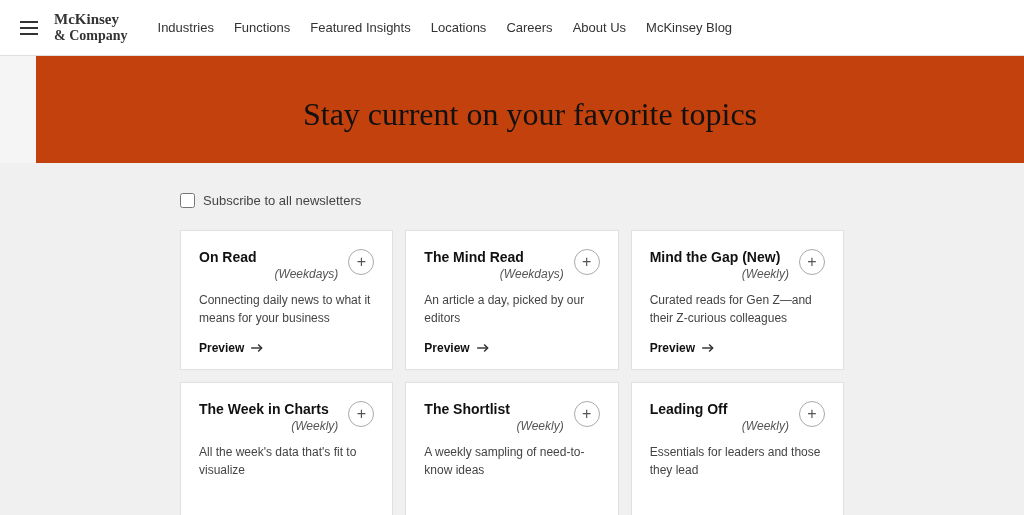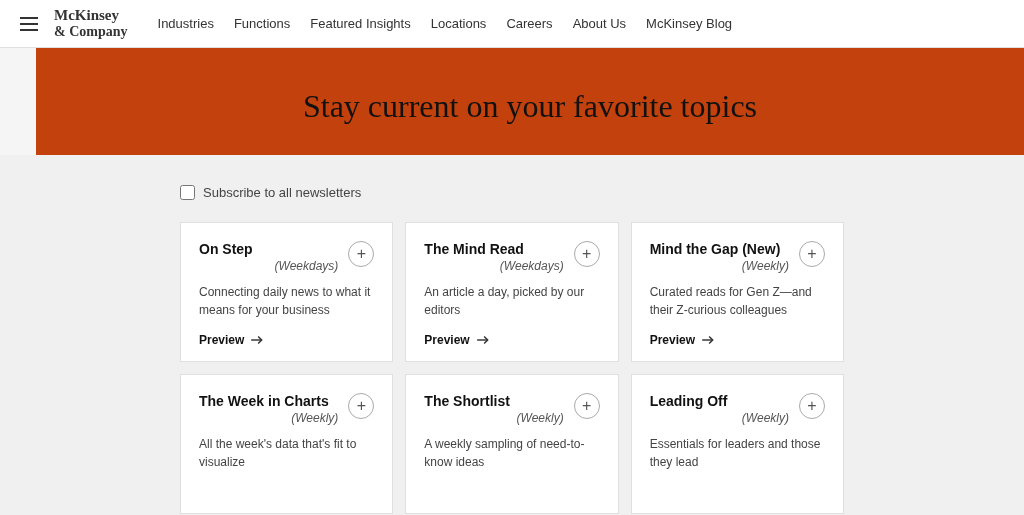--- a/index.html
+++ b/index.html
@@ -1,19 +1,19 @@
 <!DOCTYPE html>
 <html><head>
   <meta charset="utf-8">
   <style>
     * { box-sizing: border-box; margin: 0; padding: 0; }
     body { font-family: Georgia, 'Times New Roman', serif; background: #f5f5f5; color: #333; font-size: 14px; }
 
     
-    .nav { background: #fff; border-bottom: 1px solid #e0e0e0; padding: 0 20px; display: flex; align-items: center; height: 48px; position: relative; }
+    .nav { background: #fff; border-bottom: 1px solid #e0e0e0; padding: 0 20px; display: flex; align-items: center; height: 56px; position: relative; }
     .nav-hamburger { margin-right: 16px; cursor: pointer; display: flex; flex-direction: column; gap: 4px; }
     .nav-hamburger span { display: block; width: 18px; height: 2px; background: #333; }
     .nav-logo { display: flex; flex-direction: column; margin-right: 30px; font-size: 14px; font-weight: bold; color: #333; text-decoration: none; line-height: 1.2; }
     .nav-logo .logo-main { font-size: 15px; font-weight: bold; }
     .nav-links { display: flex; gap: 20px; align-items: center; flex: 1; }
     .nav-links a { text-decoration: none; color: #333; font-size: 13px; font-family: Arial, sans-serif; white-space: nowrap; }
     .nav-right { display: flex; align-items: center; gap: 6px; font-size: 13px; font-family: Arial, sans-serif; }
     .nav-right a { text-decoration: none; color: #1a0dab; }
     .nav-right .sep { color: #999; }
     .search-icon-btn { background: none; border: none; cursor: pointer; padding: 4px; display: flex; align-items: center; }
@@ -71,21 +71,21 @@
 
 <div class="main">
   <label class="subscribe-all">
     <input type="checkbox" style="">
     <span>Subscribe to all newsletters</span>
   </label>
   <div class="newsletter-grid" id="newsletter-grid">
       <div class="newsletter-card">
         <div class="card-header">
           <div class="card-title-block">
-            <div class="card-title">On Step</div>
+            <div class="card-title">On Read</div>
             <div class="card-freq">(Weekdays)</div>
           </div>
           <button class="card-add-btn">+</button>
         </div>
         <div class="card-desc">Connecting daily news to what it means for your business</div>
         <a class="card-preview" href="#">
           <span>Preview</span>
     <svg viewBox="0 0 24 24" fill="none" stroke="#333" stroke-width="2.5">
       <line x1="2" y1="12" x2="20" y2="12"></line>
             <polyline points="14,6 20,12 14,18"></polyline>

